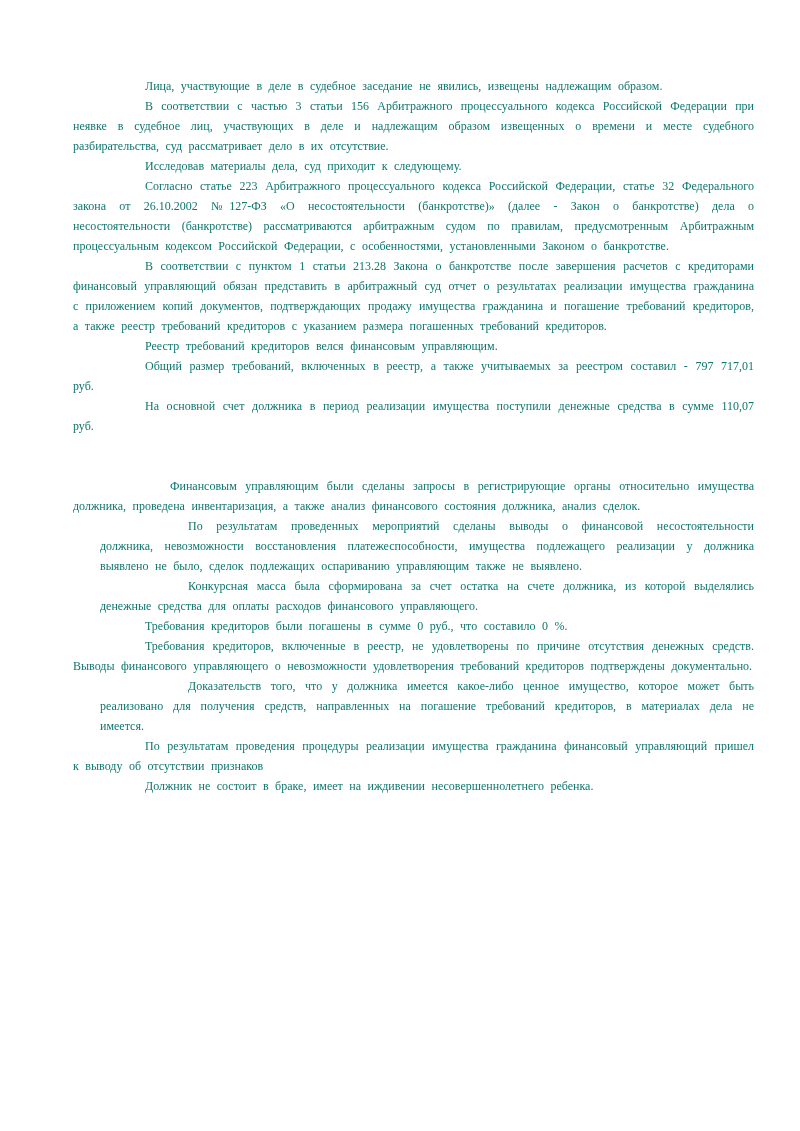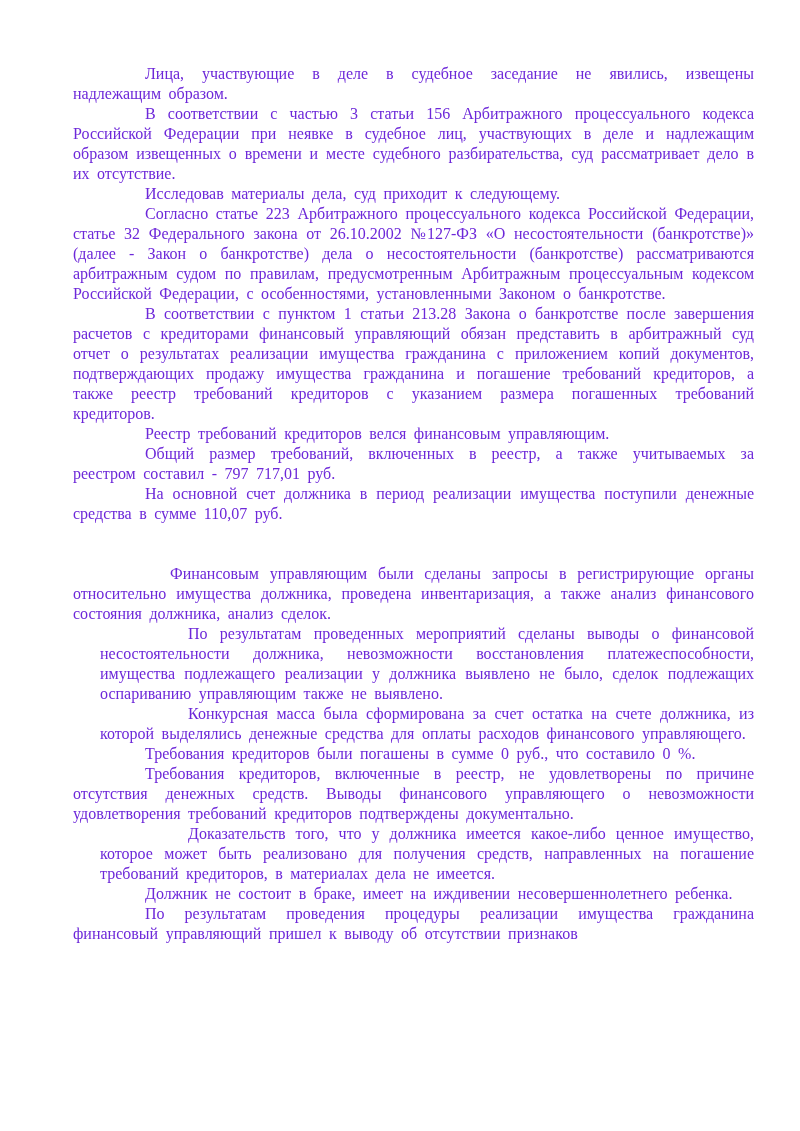--- a/index.html
+++ b/index.html
@@ -11,24 +11,24 @@
     position: relative;
     width: 800px;
     height: 1131px;
     background: #ffffff;
     overflow: hidden;
     font-family: "Liberation Serif", "DejaVu Serif", serif;
   }
   .content {
     position: absolute;
     left: 73px;
-    top: 64px;
+    top: 76px;
     width: 681px;
-    color: #6d28d9;
-    font-size: 16px;
+    color: #0f766e;
+    font-size: 12px;
     line-height: 20px;
     text-align: justify;
     word-spacing: 3.5px;
     -webkit-hyphens: none;
     hyphens: none;
   }
   .content p {
     margin: 0;
     padding: 0;
     text-indent: 72px;
@@ -48,16 +48,16 @@
     <p>В соответствии с пунктом 1 статьи 213.28 Закона о банкротстве  после завершения расчетов с кредиторами финансовый управляющий обязан представить в арбитражный суд отчет о результатах реализации имущества гражданина с приложением копий документов, подтверждающих продажу имущества гражданина и погашение требований кредиторов, а также реестр требований кредиторов с указанием размера погашенных требований кредиторов.</p>
     <p>Реестр требований кредиторов велся финансовым управляющим.</p>
     <p>Общий размер требований, включенных в реестр, а также учитываемых за реестром составил - 797 717,01 руб.</p>
     <p>На основной счет должника в период реализации имущества поступили денежные средства в сумме 110,07 руб.</p>
     <p class="indent-lg">Финансовым управляющим были сделаны запросы в регистрирующие органы относительно имущества должника, проведена инвентаризация, а также анализ финансового состояния должника, анализ сделок.</p>
     <p class="indent-md">По результатам проведенных мероприятий сделаны выводы о финансовой несостоятельности должника, невозможности восстановления платежеспособности, имущества подлежащего реализации у должника выявлено не было, сделок подлежащих оспариванию управляющим также не выявлено.</p>
     <p class="indent-md">Конкурсная масса  была сформирована за счет остатка на счете должника, из которой выделялись денежные средства для оплаты расходов финансового управляющего.</p>
     <p>Требования кредиторов  были погашены в сумме 0 руб., что составило 0 %.</p>
     <p>Требования кредиторов, включенные в реестр, не удовлетворены по причине отсутствия денежных средств. Выводы финансового управляющего о невозможности удовлетворения требований кредиторов подтверждены документально.</p>
     <p class="indent-md">Доказательств того, что у должника имеется какое-либо ценное имущество, которое может быть реализовано для получения средств, направленных на погашение требований кредиторов, в материалах дела не имеется.</p>
+    <p>По результатам проведения процедуры реализации имущества гражданина финансовый управляющий пришел к выводу об отсутствии признаков</p>
     <p>Должник не состоит в браке, имеет на иждивении несовершеннолетнего ребенка.</p>
-    <p>По результатам проведения процедуры реализации имущества гражданина финансовый управляющий пришел к выводу об отсутствии признаков</p>
   </div>
 </div>
 
 </body></html>

